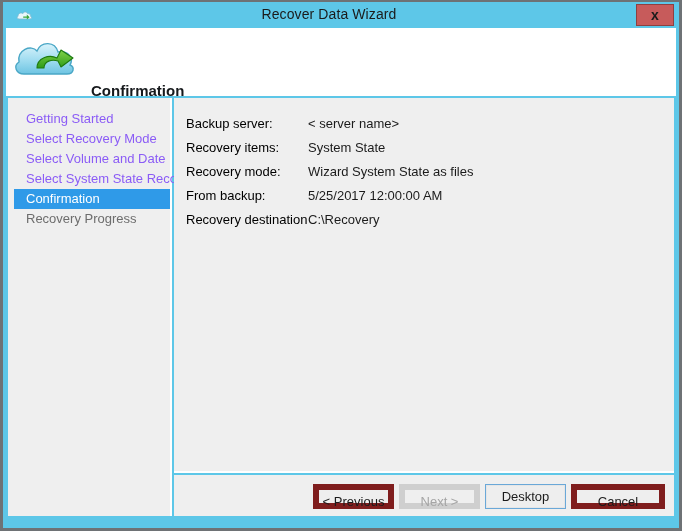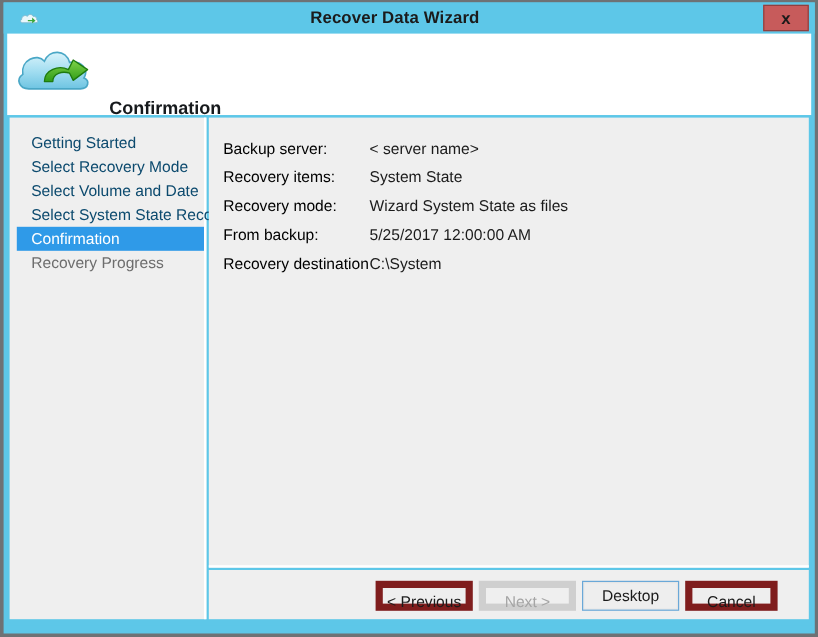--- a/index.html
+++ b/index.html
@@ -41,21 +41,20 @@
     width: 18px; height: 14px;
   }
   .titlebar-title {
     position: absolute;
     left: 0; top: 4px;
     width: 652px;
     text-align: center;
     font-size: 14px;
     color: #1b1b1b;
     letter-spacing: 0.1px;
-    font-weight: bold;
   }
   .close-button {
     position: absolute;
     right: 5px; top: 2px;
     width: 38px; height: 22px;
     background: #c75b5b;
     border: 1px solid #8e4040;
     box-sizing: border-box;
     color: #1a1a1a;
     font-size: 14px;
@@ -112,21 +111,21 @@
   }
   .nav-item {
     height: 20px;
     line-height: 20px;
     padding-left: 18px;
     font-size: 13px;
     color: #1b1b1b;
     white-space: nowrap;
     cursor: default;
   }
-  .nav-item.done { color: #0c4a6e; }
+  .nav-item.done { color: #8b5cf6; }
   .nav-item.selected {
     background: #2f9ae8;
     color: #ffffff;
     margin-left: 6px;
     padding-left: 12px;
   }
   .nav-item.pending { color: #6d6d6d; }
 
   
   .content-pane {
@@ -192,21 +191,21 @@
     cursor: default;
   }
   .btn.default {
     border: 1px solid #6aa8d8;
     box-shadow: inset 0 0 0 1px #e6e6e6;
     background: #eeeeee;
   }
   #btn-previous { left: 139px; width: 81px; }
   #btn-next     { left: 225px; width: 81px; }
   #btn-recover  { left: 311px; width: 81px; }
-  #btn-cancel   { left: 397px; width: 77px; }
+  #btn-cancel   { left: 397px; width: 94px; }
 </style>
 </head>
 <body>
 
 <div class="window">
 
   <div class="titlebar">
     <span class="titlebar-icon">
       <svg width="18" height="14" viewBox="0 0 18 14">
         <path d="M3 11 C1 11 0.5 9 2 8.2 C2 5.5 5 4 6.8 5.6 C7.8 3.6 10.6 3.4 11.6 5.6 C13.6 5.2 15 6.8 14.6 8.4 C16 8.8 15.8 11 14 11 Z" fill="#e9f7fb" stroke="#7fb9cf" stroke-width="0.8"></path>
@@ -269,21 +268,21 @@
           <span class="summary-value">Wizard System State as files</span>
         </div>
 
         <div class="summary-row">
           <span class="summary-label">From backup:</span>
           <span class="summary-value">5/25/2017 12:00:00 AM</span>
         </div>
 
         <div class="summary-row">
           <span class="summary-label">Recovery destination</span>
-          <span class="summary-value">C:\System</span>
+          <span class="summary-value">C:\Recovery</span>
         </div>
 
       </div>
     </div>
 
     <div class="footer">
       <button class="btn" id="btn-previous">&lt; Previous</button>
       <button class="btn disabled" id="btn-next" disabled="">Next &gt;</button>
       <button class="btn default" id="btn-recover">Desktop</button>
       <button class="btn" id="btn-cancel">Cancel</button>

